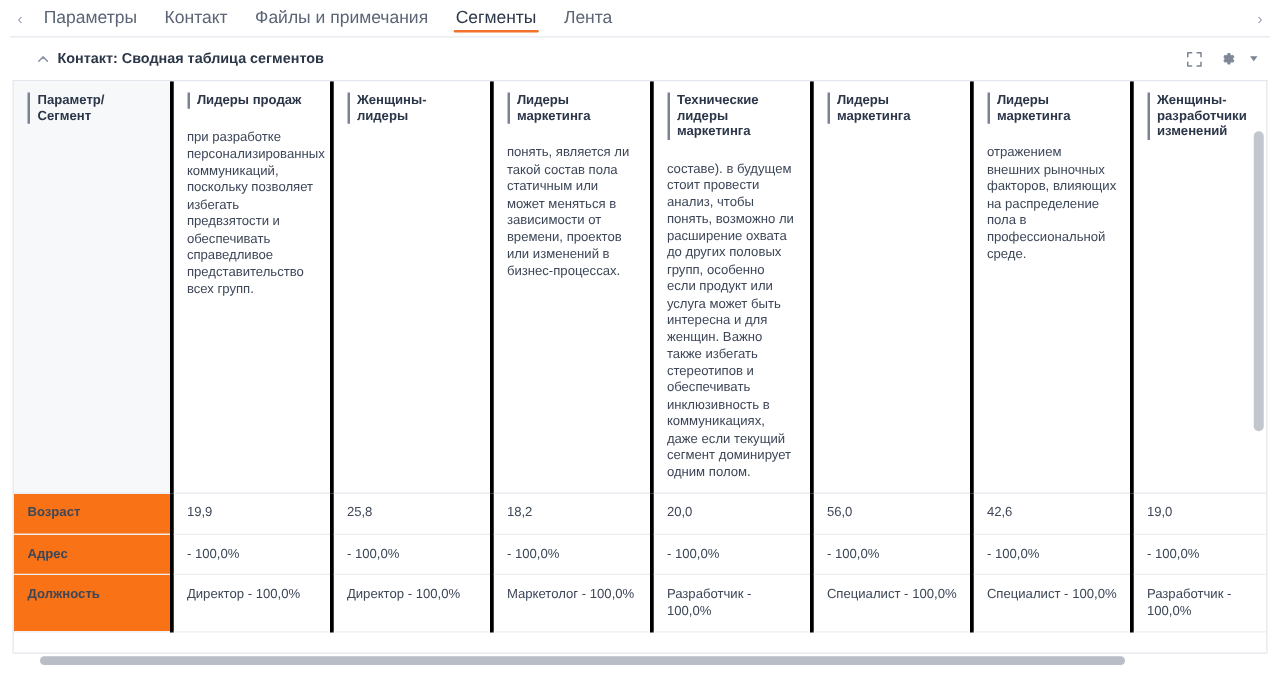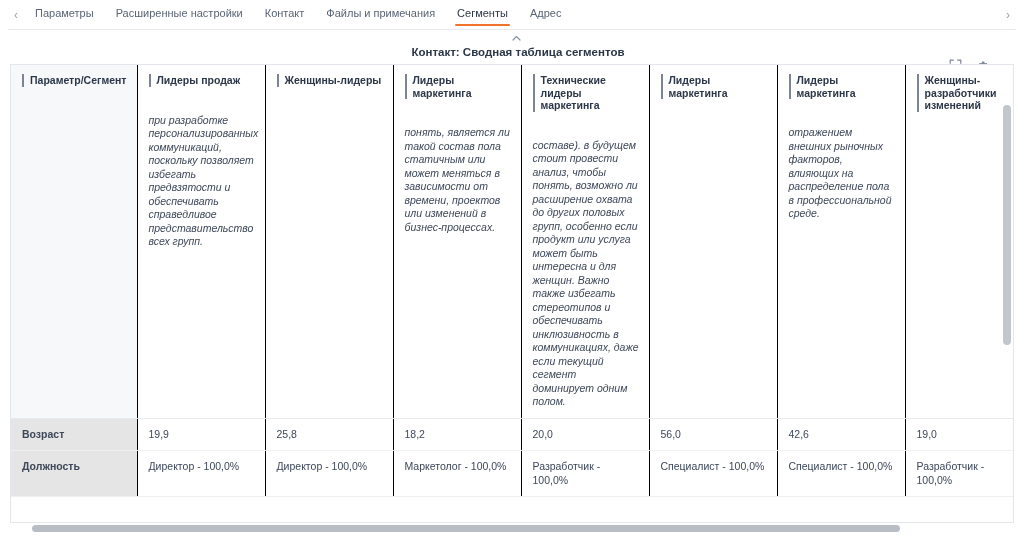--- a/index.html
+++ b/index.html
@@ -30,21 +30,21 @@
   .tabs {
     display: flex;
     align-items: center;
     gap: 0px;
     flex: 1 1 auto;
     overflow: hidden;
   }
   .tab {
     position: relative;
     padding: 4px 11px 8px 11px;
-    font-size: 11px;
+    font-size: 14px;
     color: #5a6474;
     white-space: nowrap;
     line-height: 14px;
     text-align: center;
   }
   .tab.active {
     color: #2b3648;
     font-weight: normal;
   }
   .tab.active::after {
@@ -62,21 +62,20 @@
     height: 1px;
     background: #e6e9ef;
   }
 
   
   .section-head {
     height: 34px;
     display: flex;
     align-items: center;
     padding: 0 18px 0 26px;
-    flex-direction: column;
   }
   .chev {
     width: 16px; height: 16px;
     display: flex; align-items: center; justify-content: center;
     color: #8a93a3;
     flex: 0 0 auto;
   }
   .section-title {
     font-size: 11.5px;
     font-weight: bold;
@@ -118,48 +117,47 @@
     width: 1006px;
     table-layout: fixed;
   }
   table.seg th, table.seg td {
     vertical-align: top;
     padding: 9px 10px 9px 11px;
     font-size: 10.5px;
     line-height: 13.5px;
     color: #3d4758;
     border-bottom: 1px solid #edeff3;
-    border-right: 1px solid #000000;
+    border-right: 3px solid #000000;
     overflow: hidden;
   }
   table.seg th {
     text-align: left;
     font-weight: normal;
     border-bottom: 1px solid #e6e9ef;
   }
   .th-inner {
     display: block;
     border-left: 2px solid #7b8495;
     padding-left: 6px;
     font-weight: bold;
     font-size: 10.5px;
     line-height: 12.5px;
     color: #2b3648;
   }
   .th-desc {
     display: block;
-    margin-top: 27px;
+    margin-top: 17px;
     font-weight: normal;
     font-size: 10.5px;
     line-height: 13.5px;
     color: #3d4758;
     padding-left: 0px;
-    font-style: italic;
-  }
-  .col-param { background: #e5e5e5; }
+  }
+  .col-param { background: #f97316; }
   td.col-param {
     font-weight: bold;
     color: #2b3648;
     font-size: 10.5px;
     padding-top: 10px;
   }
   th.col-param { background: #f7f8fa; }
   tr.r-tall td { height: 36px; }
 
   
@@ -193,25 +191,24 @@
     border-radius: 4px;
   }
 </style>
 </head>
 <body>
 
 <div class="tabbar">
   <div class="nav-arrow">‹</div>
   <div class="tabs" id="tabs-host">
       <div class="tab">Параметры</div>
-      <div class="tab">Расширенные настройки</div>
       <div class="tab">Контакт</div>
       <div class="tab">Файлы и примечания</div>
       <div class="tab active">Сегменты</div>
-      <div class="tab">Адрес</div>
+      <div class="tab">Лента</div>
     </div>
   <div class="nav-arrow">›</div>
   <div class="tabbar-rule"></div>
 </div>
 
 <div class="section-head">
   <div class="chev">
     <svg width="11" height="11" viewBox="0 0 11 11" aria-hidden="true">
       <path d="M2 7 L5.5 3.5 L9 7" fill="none" stroke="#8a93a3" stroke-width="1.2" stroke-linecap="round" stroke-linejoin="round"></path>
     </svg>
@@ -283,20 +280,30 @@
           <td class="col-param">Возраст</td>
           <td>19,9</td>
           <td>25,8</td>
           <td>18,2</td>
           <td>20,0</td>
           <td>56,0</td>
           <td>42,6</td>
           <td>19,0</td>
         </tr>
         <tr>
+          <td class="col-param">Адрес</td>
+          <td>- 100,0%</td>
+          <td>- 100,0%</td>
+          <td>- 100,0%</td>
+          <td>- 100,0%</td>
+          <td>- 100,0%</td>
+          <td>- 100,0%</td>
+          <td>- 100,0%</td>
+        </tr>
+        <tr>
           <td class="col-param">Должность</td>
           <td>Директор - 100,0%</td>
           <td>Директор - 100,0%</td>
           <td>Маркетолог - 100,0%</td>
           <td>Разработчик - 100,0%</td>
           <td>Специалист - 100,0%</td>
           <td>Специалист - 100,0%</td>
           <td>Разработчик - 100,0%</td>
         </tr>
       </tbody>

